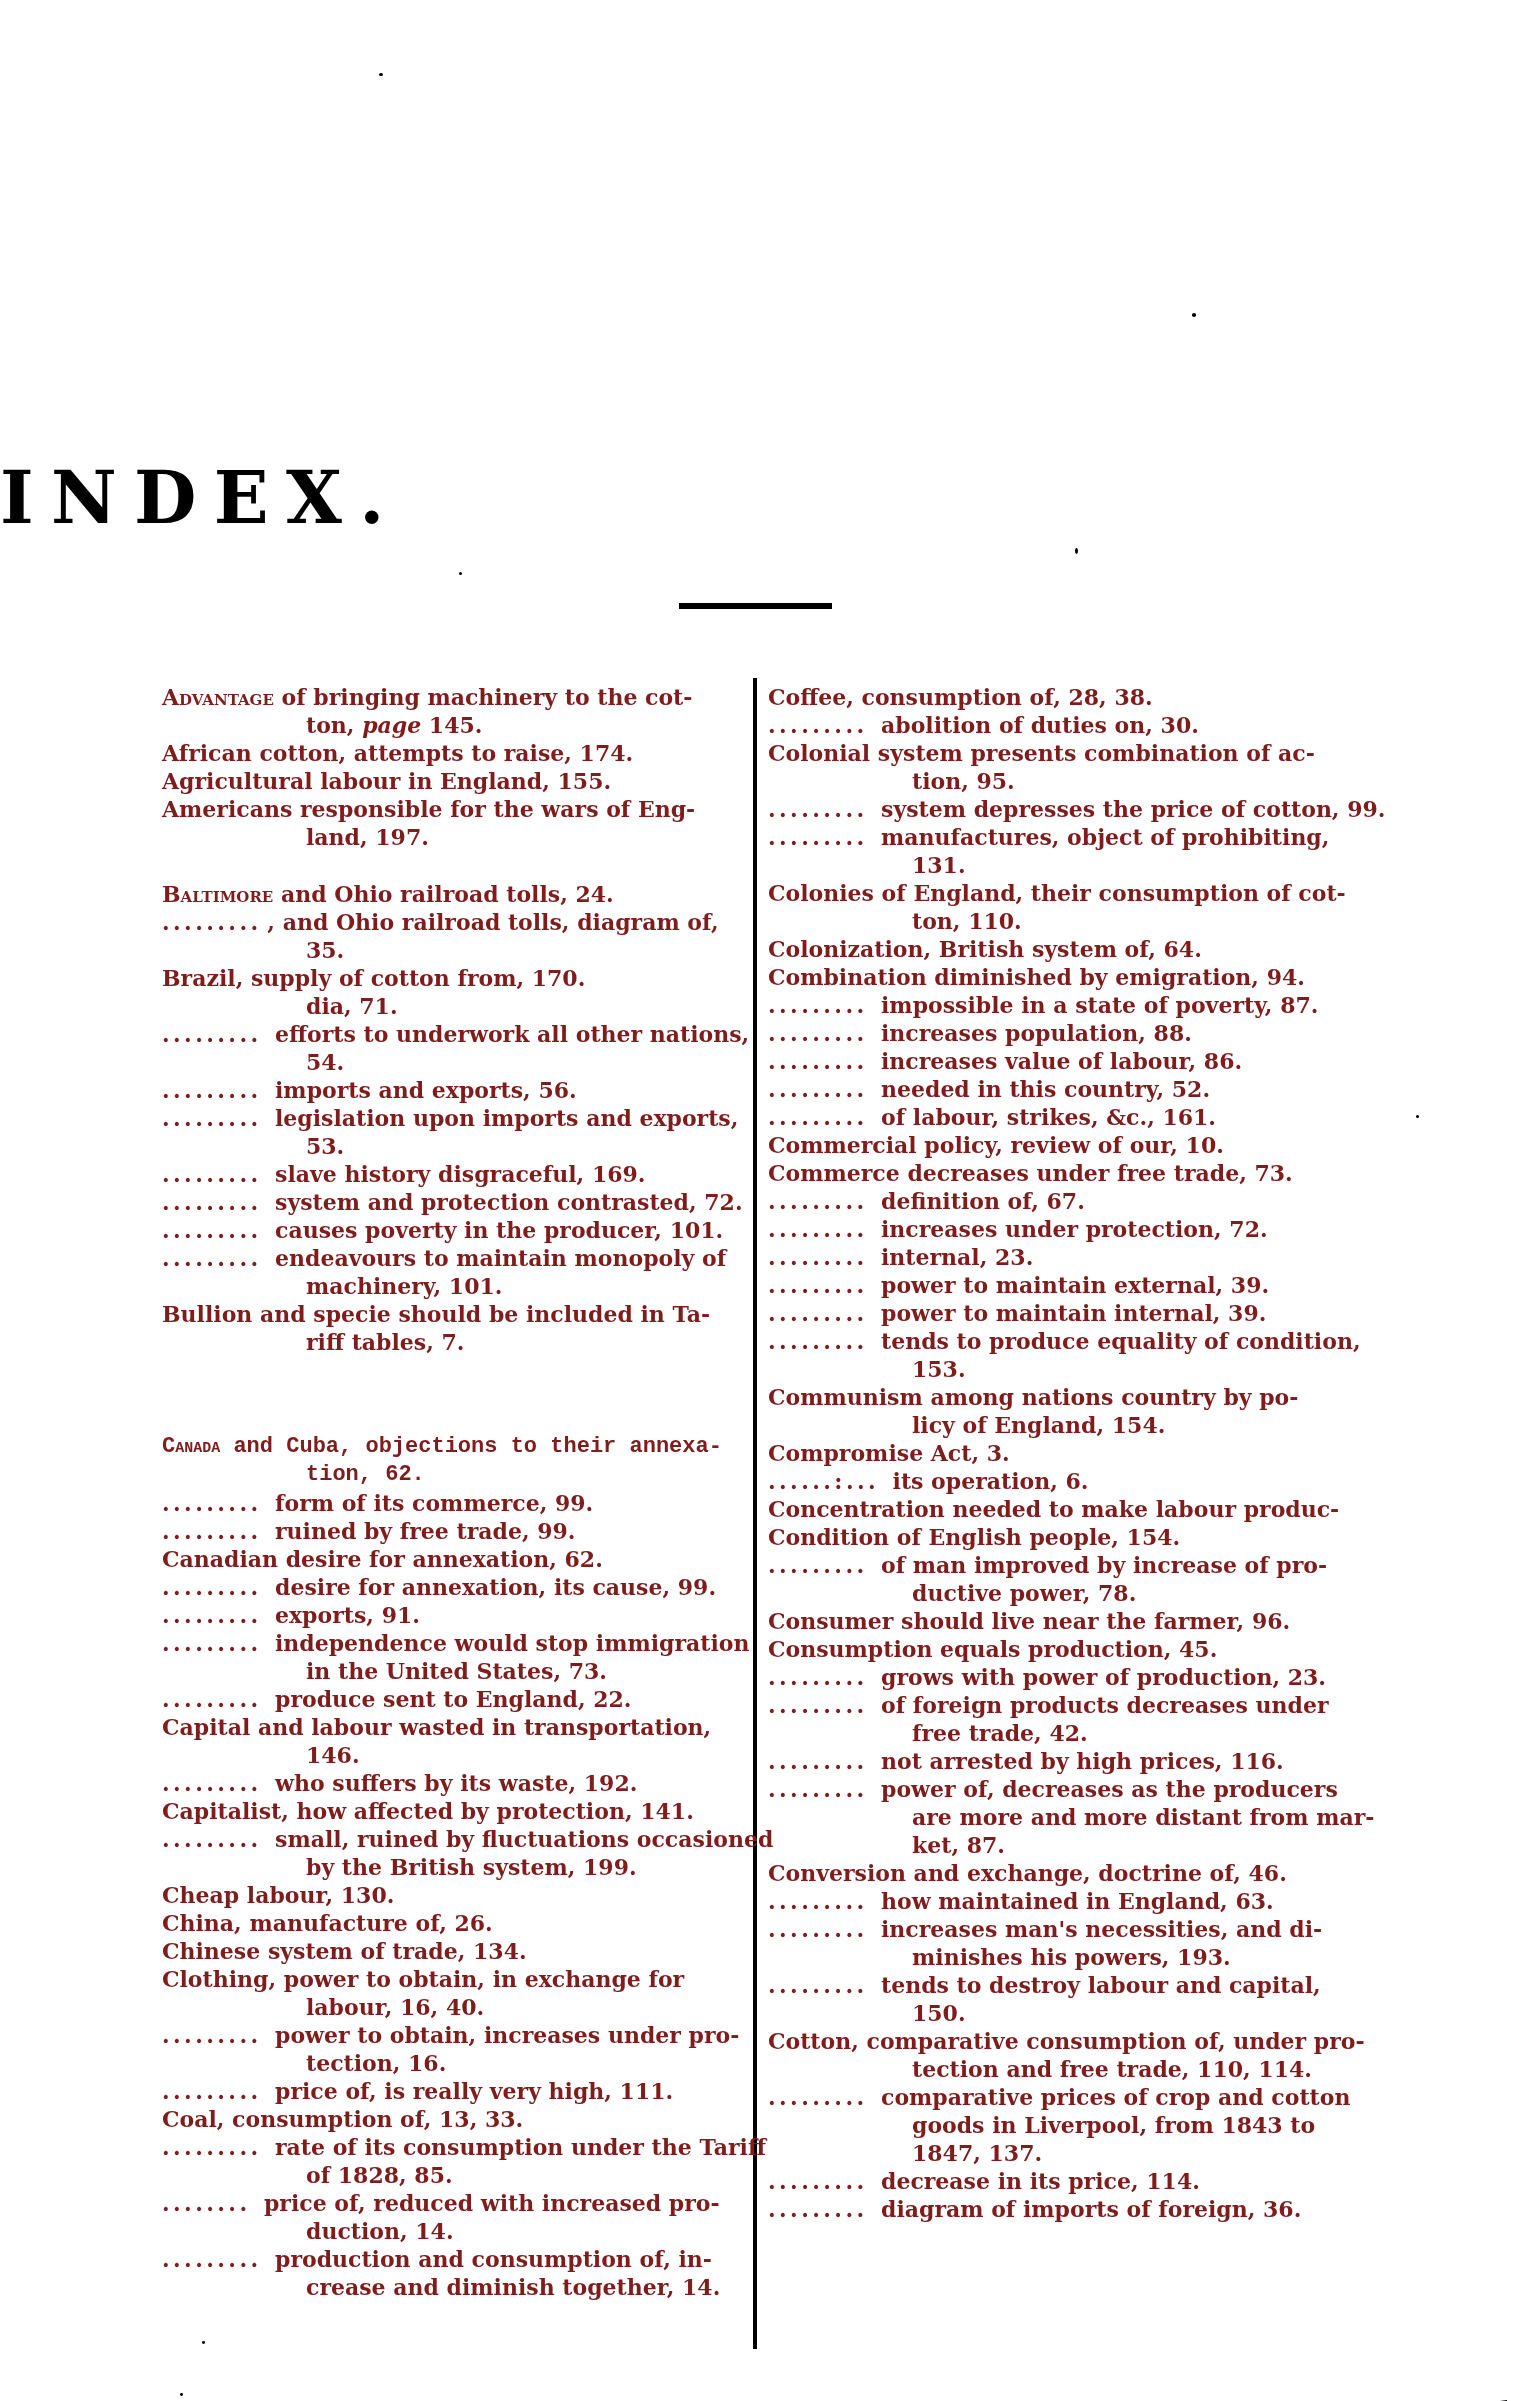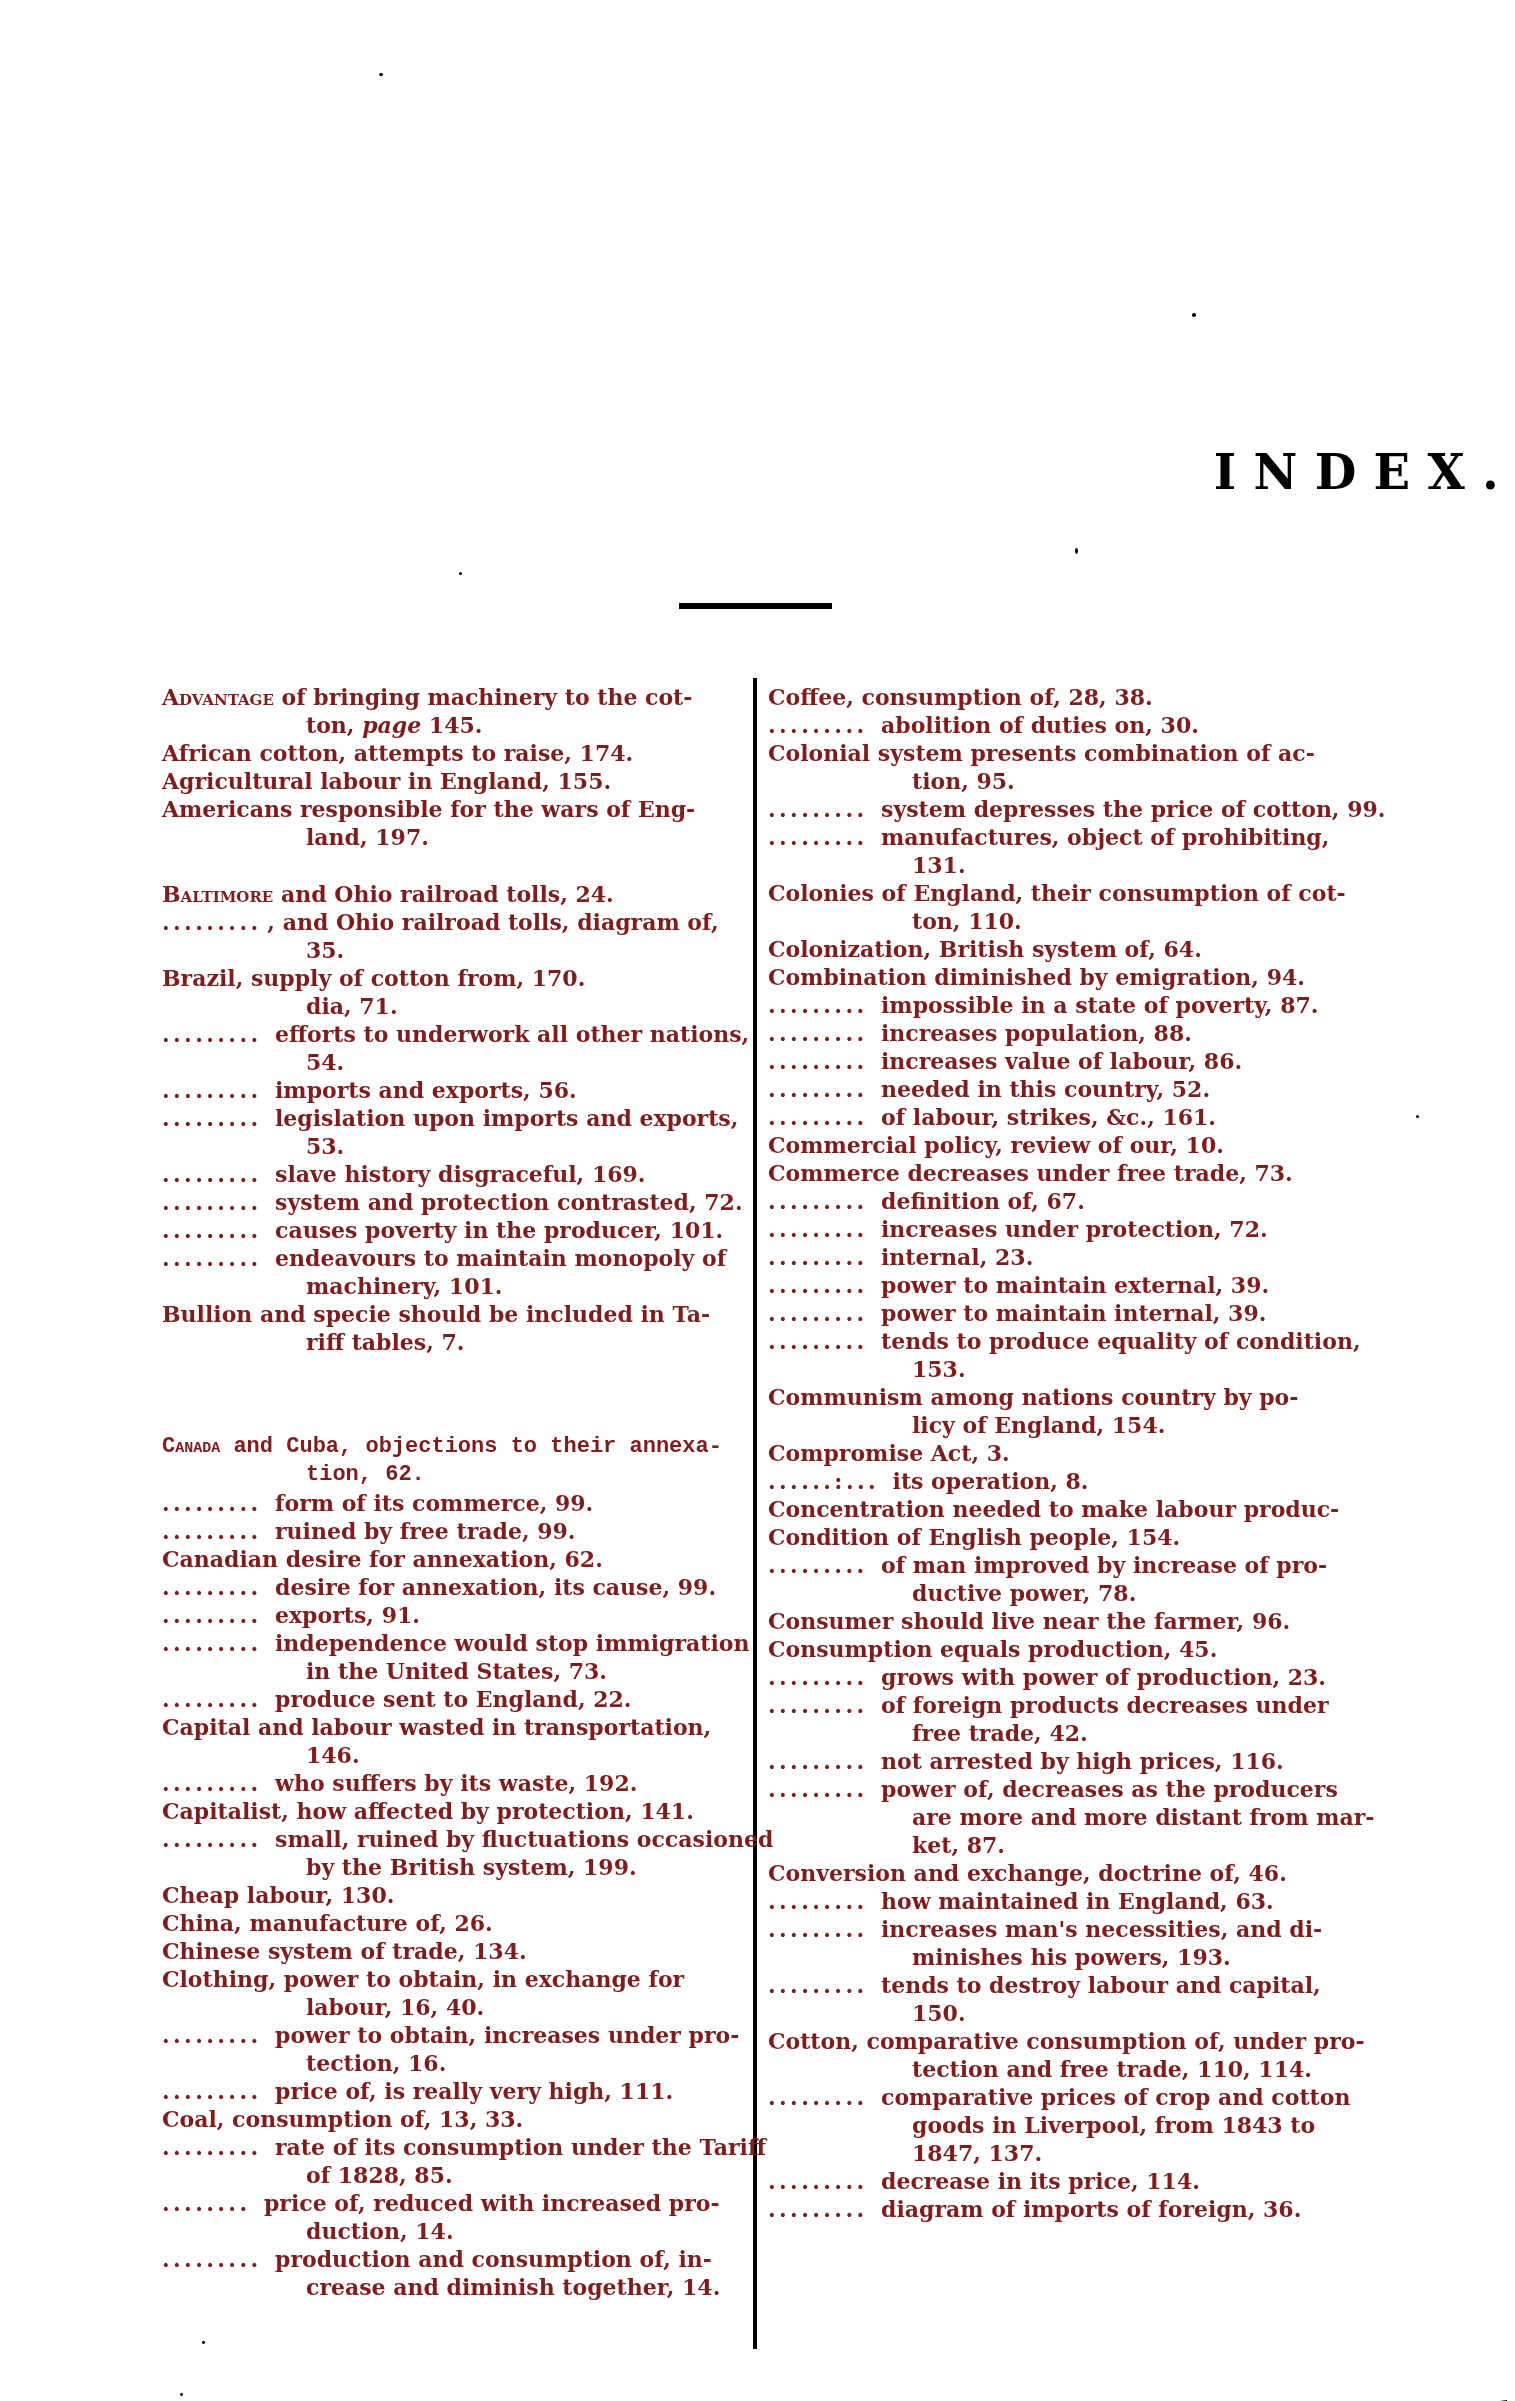--- a/index.html
+++ b/index.html
@@ -14,25 +14,25 @@
     left: 0; top: 0;
     width: 1516px;
     height: 2525px;
     background: #ffffff;
     color: #000000;
     font-family: "DejaVu Serif", serif;
     overflow: hidden;
   }
   .title {
     position: absolute;
-    top: 436px;
+    top: 462px;
     left: 0;
     width: 100%;
-    text-align: right;
-    font-size: 48px;
+    text-align: left;
+    font-size: 72px;
     line-height: 72px;
     font-weight: 700;
     letter-spacing: 17.3px;
     white-space: nowrap;
   }
   .title-rule {
     position: absolute;
     top: 603px;
     left: 679px;
     width: 153px;
@@ -287,21 +287,21 @@
         <div class="line cont"><span>153.</span></div>
       </div>
       <div class="entry">
         <div class="line"><span>Communism among nations country by po-</span></div>
         <div class="line cont"><span>licy of England, 154.</span></div>
       </div>
       <div class="entry">
         <div class="line"><span>Compromise Act, 3.</span></div>
       </div>
       <div class="entry">
-        <div class="line"><span class="seg-d">......:...</span><span> its operation, 8.</span></div>
+        <div class="line"><span class="seg-d">......:...</span><span> its operation, 6.</span></div>
       </div>
       <div class="entry">
         <div class="line"><span>Concentration needed to make labour produc-</span></div>
       </div>
       <div class="entry">
         <div class="line"><span>Condition of English people, 154.</span></div>
       </div>
       <div class="entry">
         <div class="line"><span class="seg-d">.........</span><span> of man improved by increase of pro-</span></div>
         <div class="line cont"><span>ductive power, 78.</span></div>

